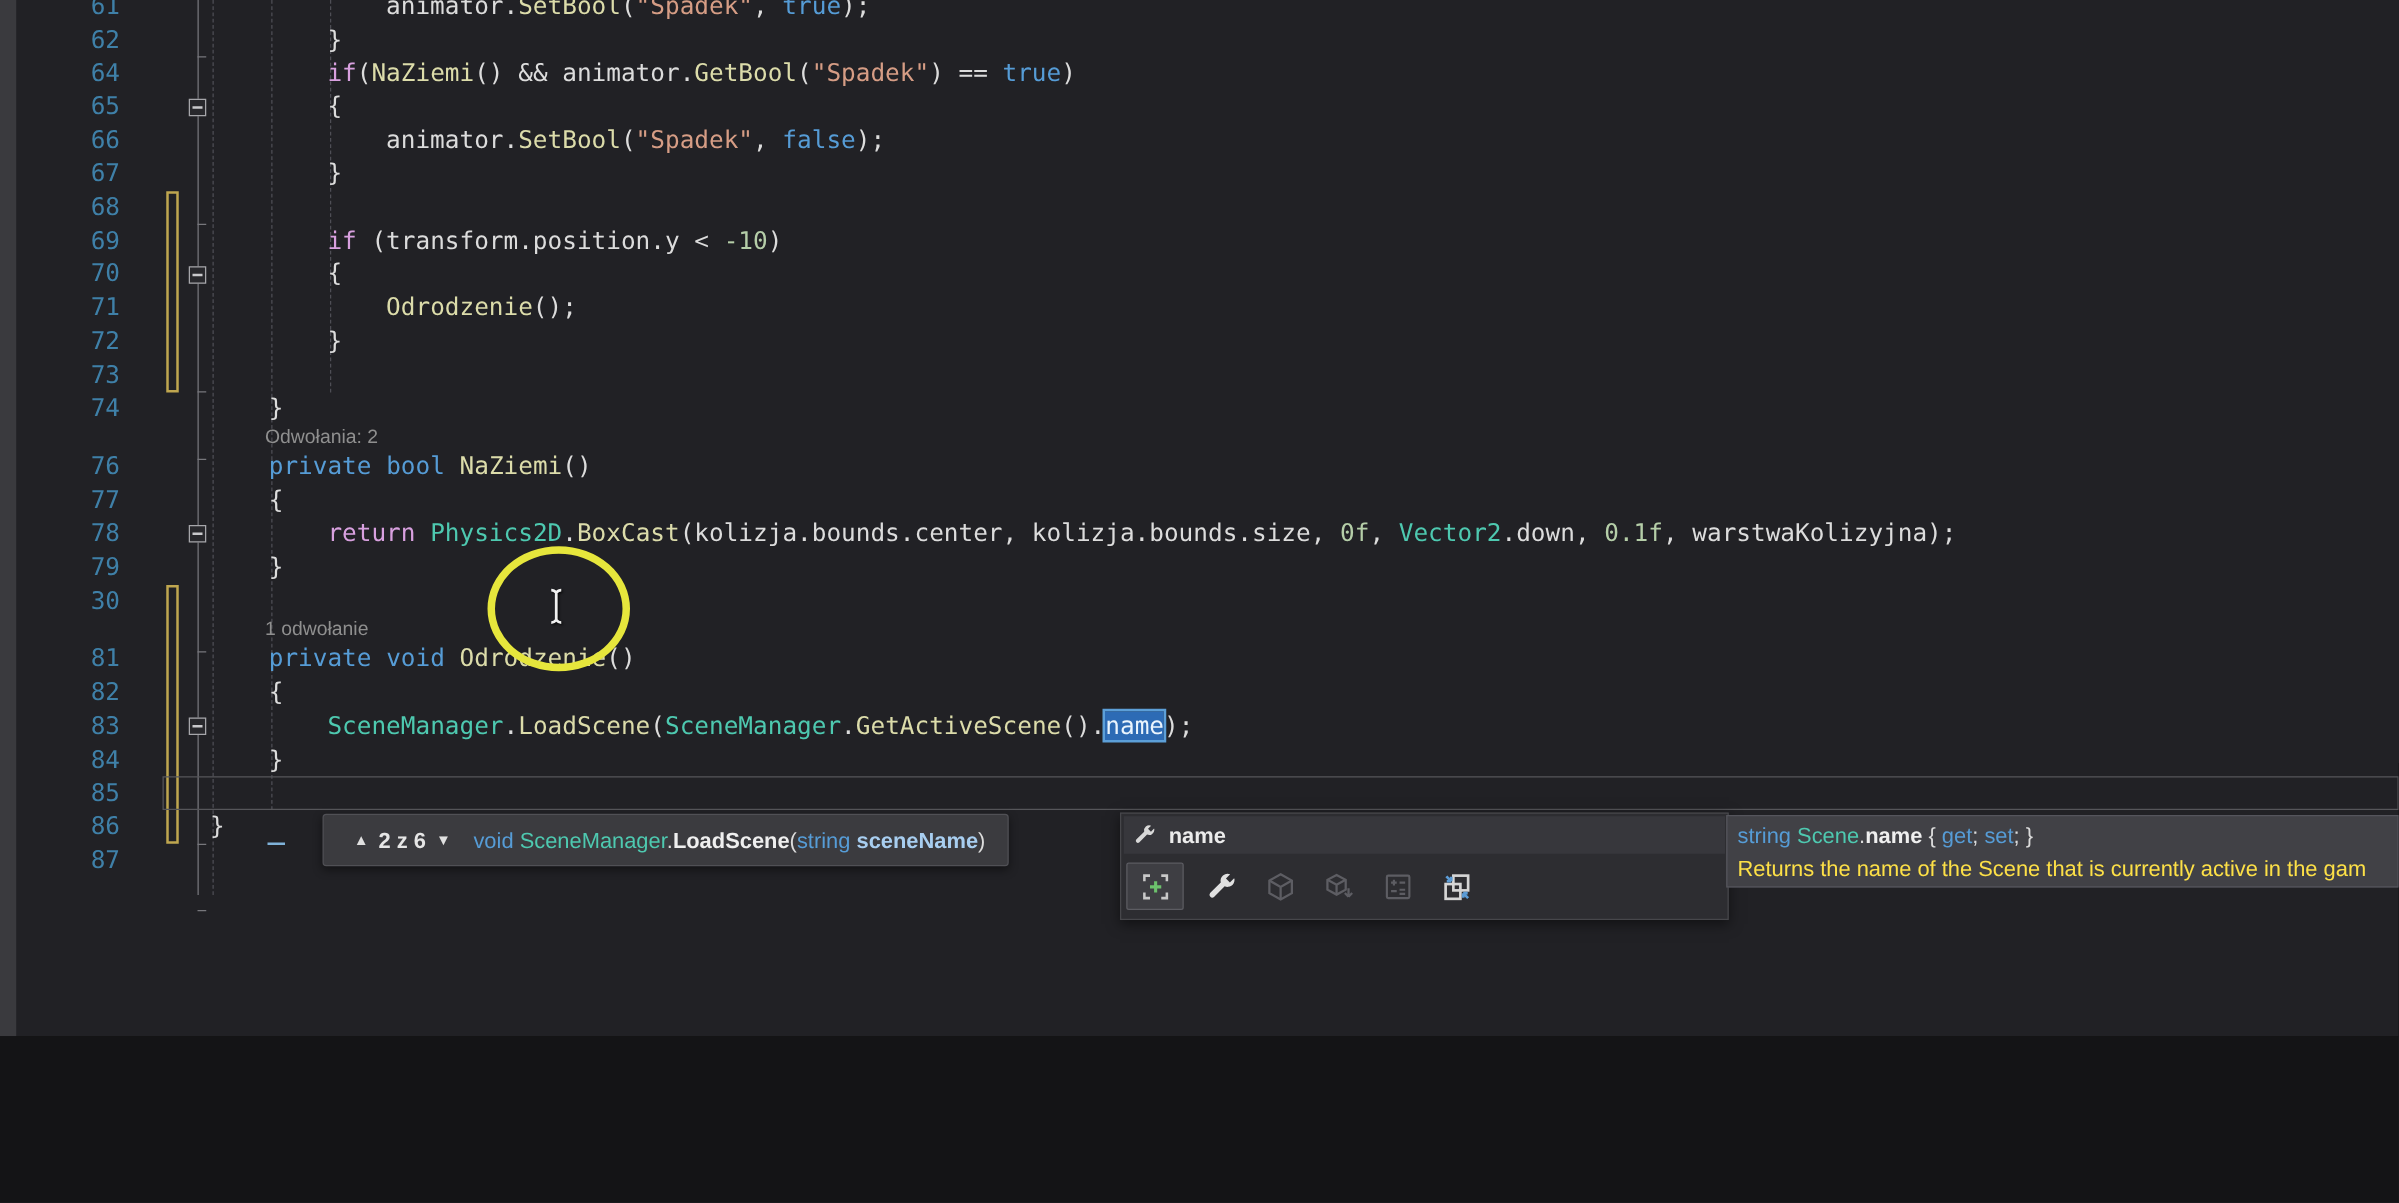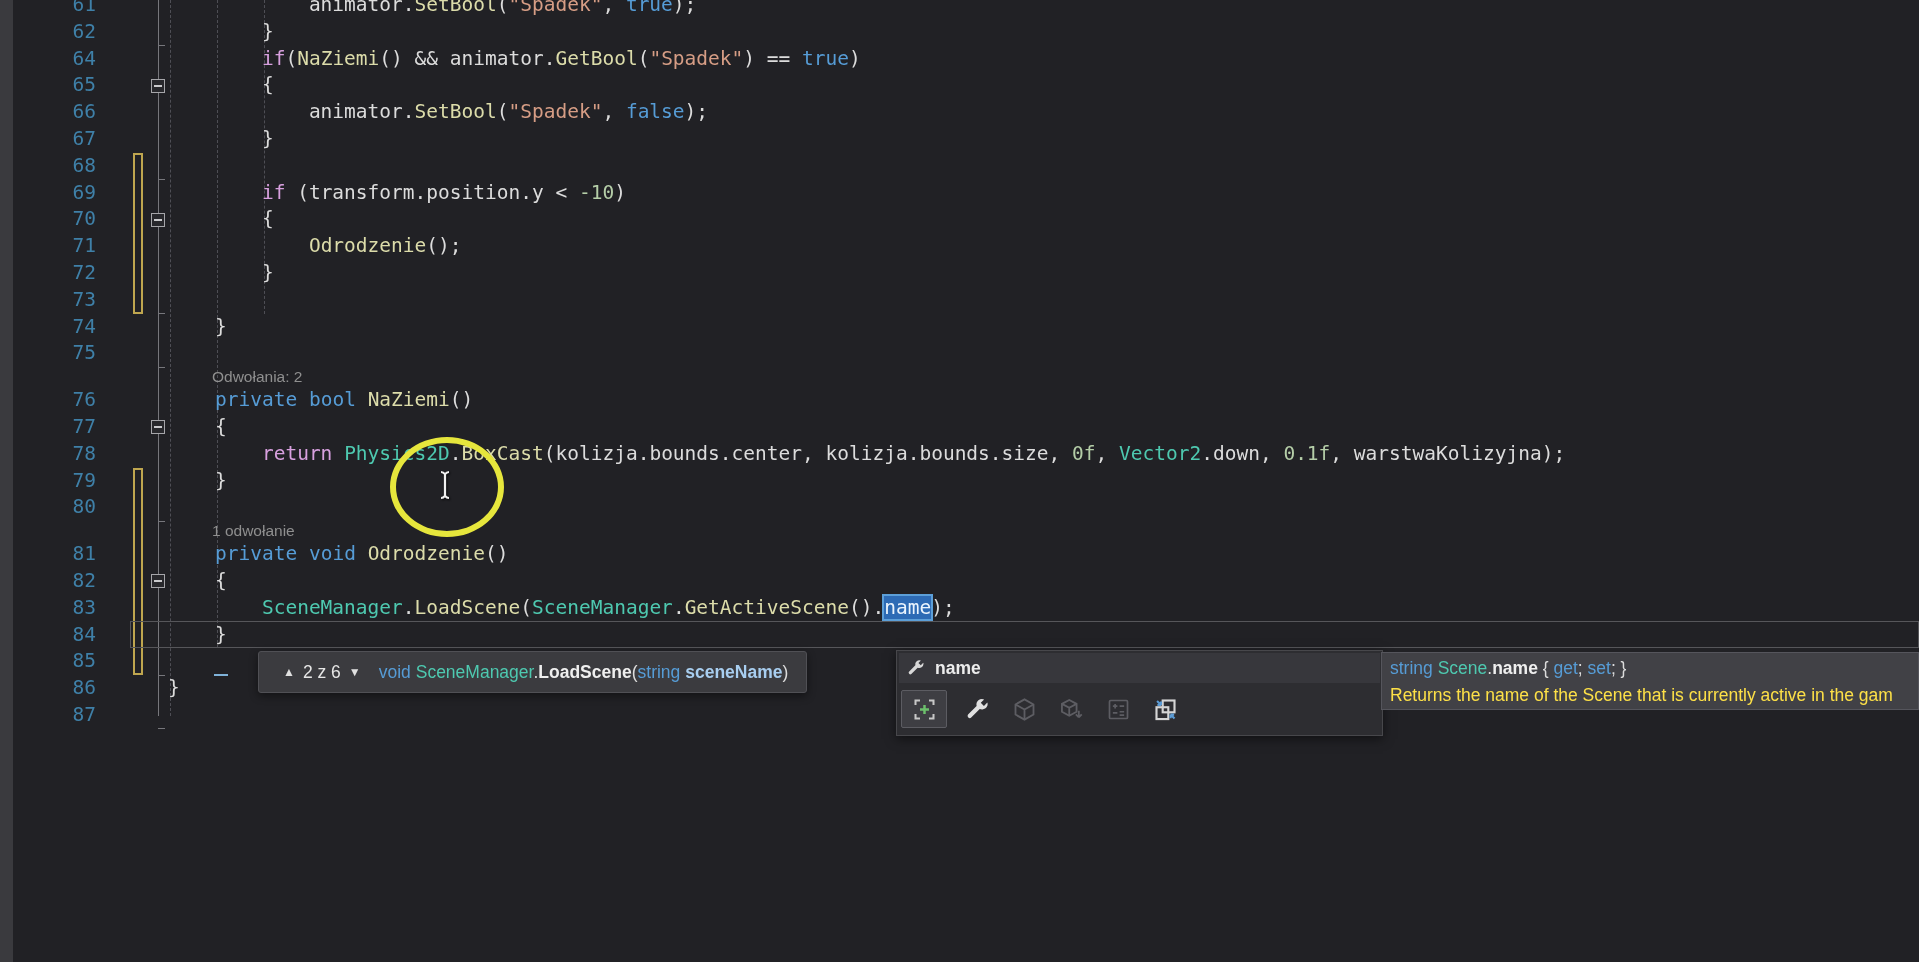--- a/index.html
+++ b/index.html
@@ -1,16 +1,16 @@
 <!DOCTYPE html>
 <html><head>
 <meta charset="utf-8">
 <style>
   html,body{margin:0;padding:0;background:#141416;}
-  .screen{position:relative;width:1919px;height:962px;background:#212125;overflow:hidden;
+  .screen{position:relative;width:1919px;height:829px;background:#212125;overflow:hidden;
           font-family:"Liberation Sans",sans-serif;}
   
   .left-strip{position:absolute;left:0;top:0;width:13px;height:962px;background:#3A3A3E;}
 
   
   .outline-line{position:absolute;left:158px;top:0;width:1px;height:716px;background:#77777C;}
   .fold-tick{position:absolute;left:158px;width:7px;height:1px;background:#77777C;}
   .collapse-box{position:absolute;left:151px;width:14px;height:14px;background:#28282C;
                 border:1px solid #A6A6AA;box-sizing:border-box;}
   .collapse-box::after{content:"";position:absolute;left:2px;top:5px;width:8px;height:2px;background:#C9C9CC;}
@@ -39,21 +39,21 @@
   .highlight-circle{position:absolute;left:390px;top:437px;width:114px;height:100px;
                     border:6px solid #E6E63C;border-radius:50%;box-sizing:border-box;}
   .ibeam{position:absolute;left:436px;top:470px;filter:drop-shadow(1px 1px 1px rgba(0,0,0,.8));}
 
   
   .param-tip{position:absolute;left:258px;top:651px;height:40px;display:inline-flex;align-items:center;
              padding:0 18px;background:#3B3B3F;border:1px solid #505055;border-radius:3px;
              box-shadow:0 3px 8px rgba(0,0,0,.45);font:17.5px "Liberation Sans",sans-serif;color:#E6E6E6;
              white-space:pre;}
   .param-tip .arrow{font-size:12px;color:#E0E0E0;padding:0 6px;}
-  .param-tip .counter{font-weight:normal;padding:0 2px;}
+  .param-tip .counter{font-weight:bold;padding:0 2px;}
   .param-tip .sig{margin-left:12px;}
   .tk-b{color:#EFEFEF;font-weight:bold;}
   .tk-pb{color:#A8CEF0;font-weight:bold;}
 
   
   .completion{position:absolute;left:896px;top:650px;width:487px;background:#2D2D31;
               border:1px solid #47474B;box-sizing:border-box;box-shadow:0 3px 10px rgba(0,0,0,.5);}
   .completion .item{height:30px;margin:2px;background:#37373C;display:flex;align-items:center;
                     gap:9px;padding-left:7px;}
   .completion .item .label{font:bold 17.5px "Liberation Sans",sans-serif;color:#ECECEC;}
@@ -144,45 +144,41 @@
         <pre class="code"><span class="tk-p">        }</span></pre>
       </div>
       <div class="row">
         <span class="ln">73</span>
         <pre class="code"></pre>
       </div>
       <div class="row">
         <span class="ln">74</span>
         <pre class="code"><span class="tk-p">    }</span></pre>
       </div>
-      <div class="row">
-        <span class="ln">75</span>
-        <pre class="code"></pre>
-      </div>
       <div class="row lens">
         <span class="lens-text">Odwołania: 2</span>
       </div>
       <div class="row">
         <span class="ln">76</span>
         <pre class="code"><span class="tk-p">    </span><span class="tk-k">private</span><span class="tk-p"> </span><span class="tk-k">bool</span><span class="tk-p"> </span><span class="tk-m">NaZiemi</span><span class="tk-p">()</span></pre>
       </div>
       <div class="row">
         <span class="ln">77</span>
         <pre class="code"><span class="tk-p">    {</span></pre>
       </div>
       <div class="row">
         <span class="ln">78</span>
         <pre class="code"><span class="tk-p">        </span><span class="tk-c">return</span><span class="tk-p"> </span><span class="tk-t">Physics2D</span><span class="tk-p">.</span><span class="tk-m">BoxCast</span><span class="tk-p">(kolizja.bounds.center, kolizja.bounds.size, </span><span class="tk-n">0f</span><span class="tk-p">, </span><span class="tk-t">Vector2</span><span class="tk-p">.down, </span><span class="tk-n">0.1f</span><span class="tk-p">, warstwaKolizyjna);</span></pre>
       </div>
       <div class="row">
         <span class="ln">79</span>
         <pre class="code"><span class="tk-p">    }</span></pre>
       </div>
       <div class="row">
-        <span class="ln">80</span>
+        <span class="ln">30</span>
         <pre class="code"></pre>
       </div>
       <div class="row lens">
         <span class="lens-text">1 odwołanie</span>
       </div>
       <div class="row">
         <span class="ln">81</span>
         <pre class="code"><span class="tk-p">    </span><span class="tk-k">private</span><span class="tk-p"> </span><span class="tk-k">void</span><span class="tk-p"> </span><span class="tk-m">Odrodzenie</span><span class="tk-p">()</span></pre>
       </div>
       <div class="row">

